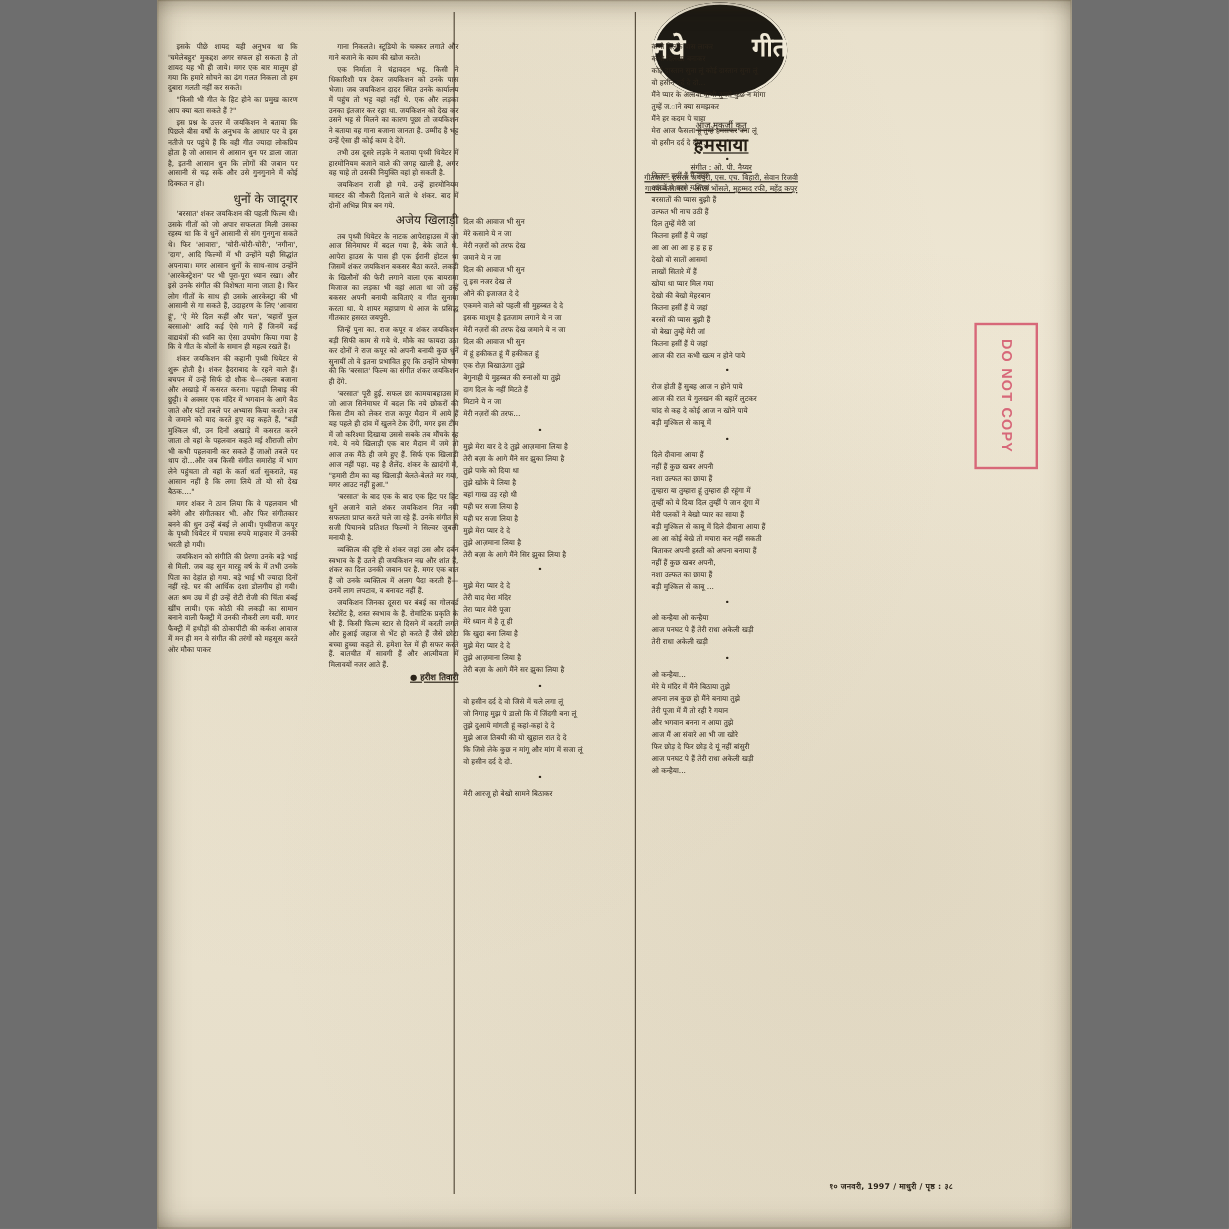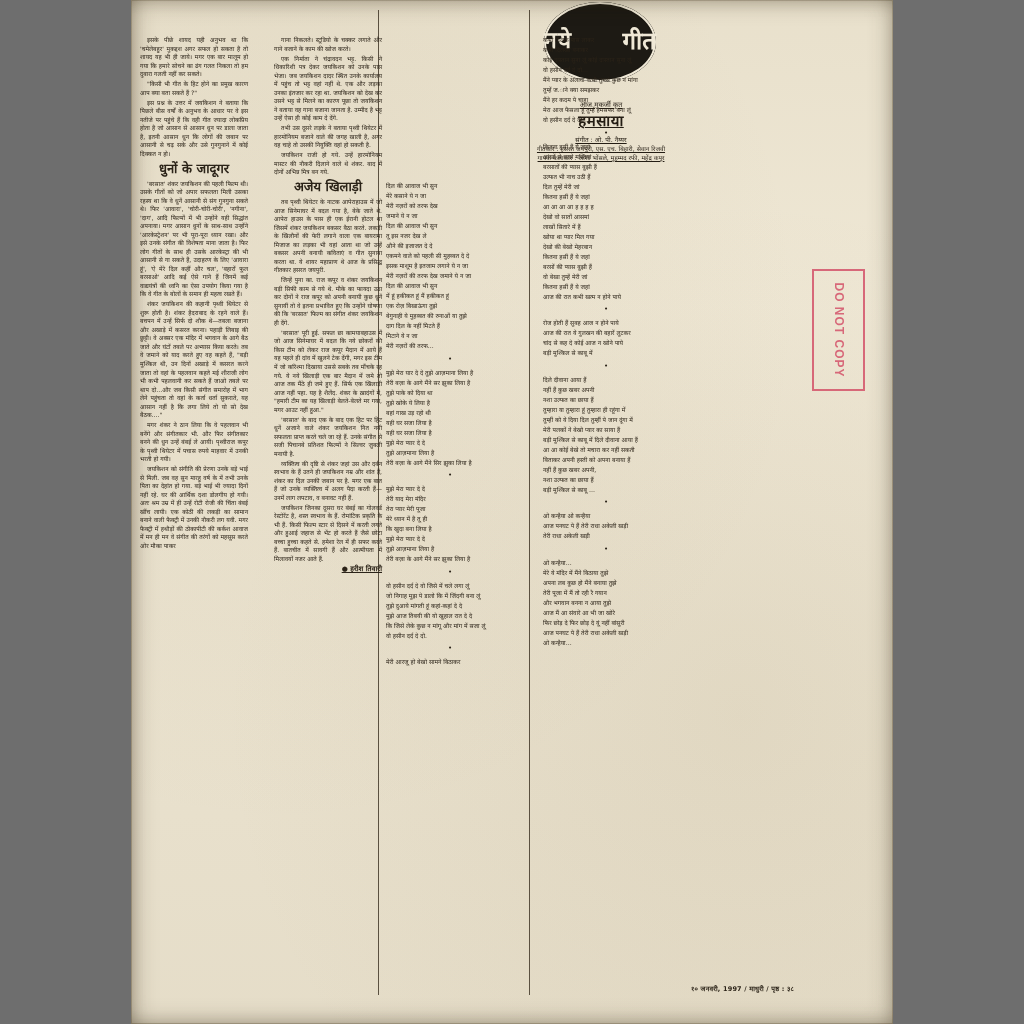--- a/index.html
+++ b/index.html
@@ -81,21 +81,21 @@
     line-height: 1.0;
     box-shadow: 0 0 0 2px #efe8d6 inset, 0 0 0 3px #1d1a14 inset;
     font-family: Liberation Mono, monospace;
   }
   .logo-line1 {
     font-size: 23px;
     font-weight: bold;
     letter-spacing: 1px;
   }
   .logo-line2 {
-    font-size: 24px;
+    font-size: 21px;
     font-weight: bold;
     margin-top: 1px;
   }
 
   .song-head {
     position: absolute;
     left: 399px;
     top: 100px;
     width: 142px;
     text-align: center;
@@ -115,23 +115,23 @@
     text-align: left;
   }
   .sep-dot {
     text-align: center;
     margin: 4px 0 4px 0;
     font-size: 7px;
     letter-spacing: 2px;
     text-indent: 0;
   }
   .subhead-sm {
-    text-align: center;
-    font-weight: bold;
-    font-size: 13px;
+    text-align: right;
+    font-weight: normal;
+    font-size: 10px;
     margin: 5px 0 4px 0;
     text-indent: 0 !important;
   }
   .byline {
     text-align: right;
     font-weight: bold;
     font-size: 7px;
     margin-top: 4px;
     text-indent: 0 !important;
     text-decoration: underline;

